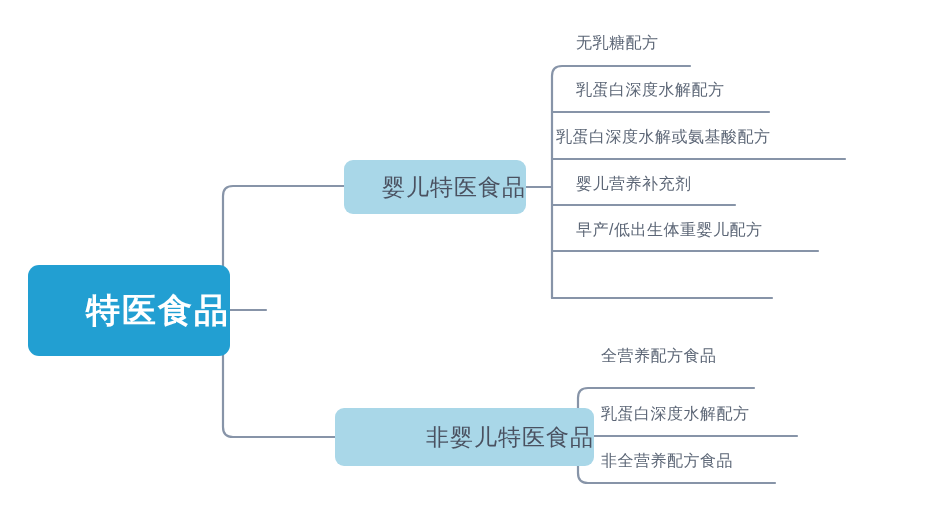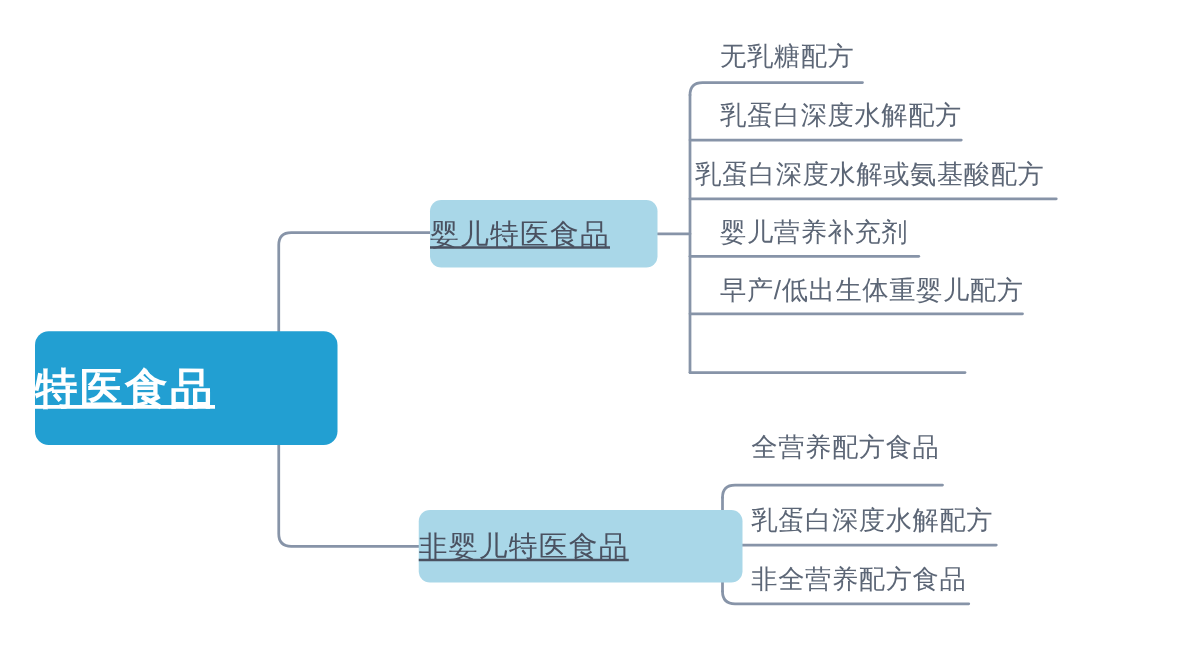--- a/index.html
+++ b/index.html
@@ -21,28 +21,27 @@
     top: 0;
     width: 943px;
     height: 530px;
     pointer-events: none;
   }
   .node {
     position: absolute;
     box-sizing: border-box;
     display: flex;
     align-items: center;
-    justify-content: flex-start;
+    justify-content: flex-end;
     white-space: nowrap;
-    text-decoration: underline;
   }
   .node-root {
     left: 28px;
     top: 265px;
-    width: 242px;
+    width: 202px;
     height: 91px;
     background: #229FD2;
     border-radius: 11px;
     color: #ffffff;
     font-size: 34px;
     font-weight: bold;
     letter-spacing: 2px;
   }
   .node-branch {
     background: #A9D7E8;
@@ -60,21 +59,21 @@
   .node-branch-1 {
     left: 335px;
     top: 408px;
     width: 259px;
     height: 58px;
   }
   .leaf {
     position: absolute;
     white-space: nowrap;
     color: #5C6676;
-    font-size: 21px;
+    font-size: 16px;
     line-height: 1;
     letter-spacing: 0.5px;
     text-align: center;
   }
 </style>
 </head>
 <body>
 
 <div id="canvas">
 

